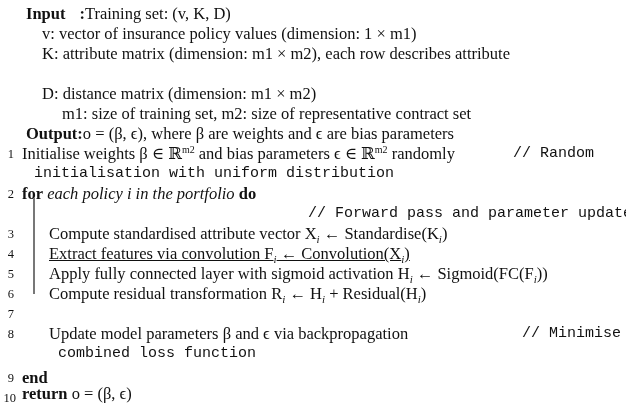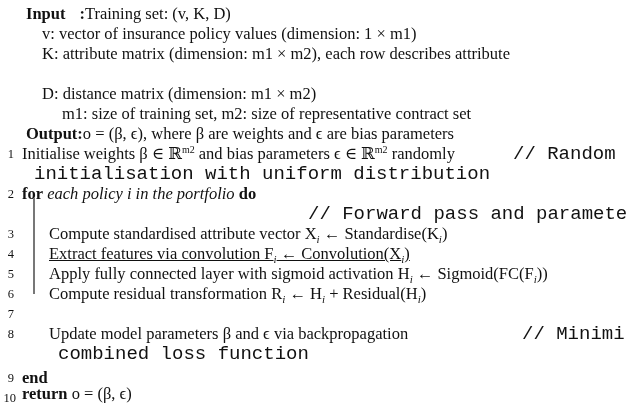--- a/index.html
+++ b/index.html
@@ -13,21 +13,21 @@
     position: absolute; white-space: nowrap;
     font-family: "Liberation Serif", "DejaVu Serif", serif;
     font-size: 16.5px; line-height: 20px;
   }
   .num {
     position: absolute; width: 14px; text-align: right;
     font-family: "Liberation Serif", serif; font-size: 12.5px; line-height: 20px;
   }
   .b { font-weight: bold; }
   .it { font-style: italic; }
-  .cmt { position: absolute; white-space: nowrap; font-family: "Liberation Mono", "DejaVu Sans Mono", monospace; font-size: 19px; line-height: 20px; }
+  .cmt { position: absolute; white-space: nowrap; font-family: "Liberation Mono", "DejaVu Sans Mono", monospace; font-size: 15px; line-height: 20px; }
   .vbar { position: absolute; left: 33px; top: 198px; width: 2px; height: 96px; background: #777; }
   sup { font-size: 10px; line-height: 0; }
   sub { font-size: 11px; line-height: 0; }
 </style>
 </head>
 <body>
 
 <div class="algo">
 
   <div class="line" style="left:26px; top:4px;">

